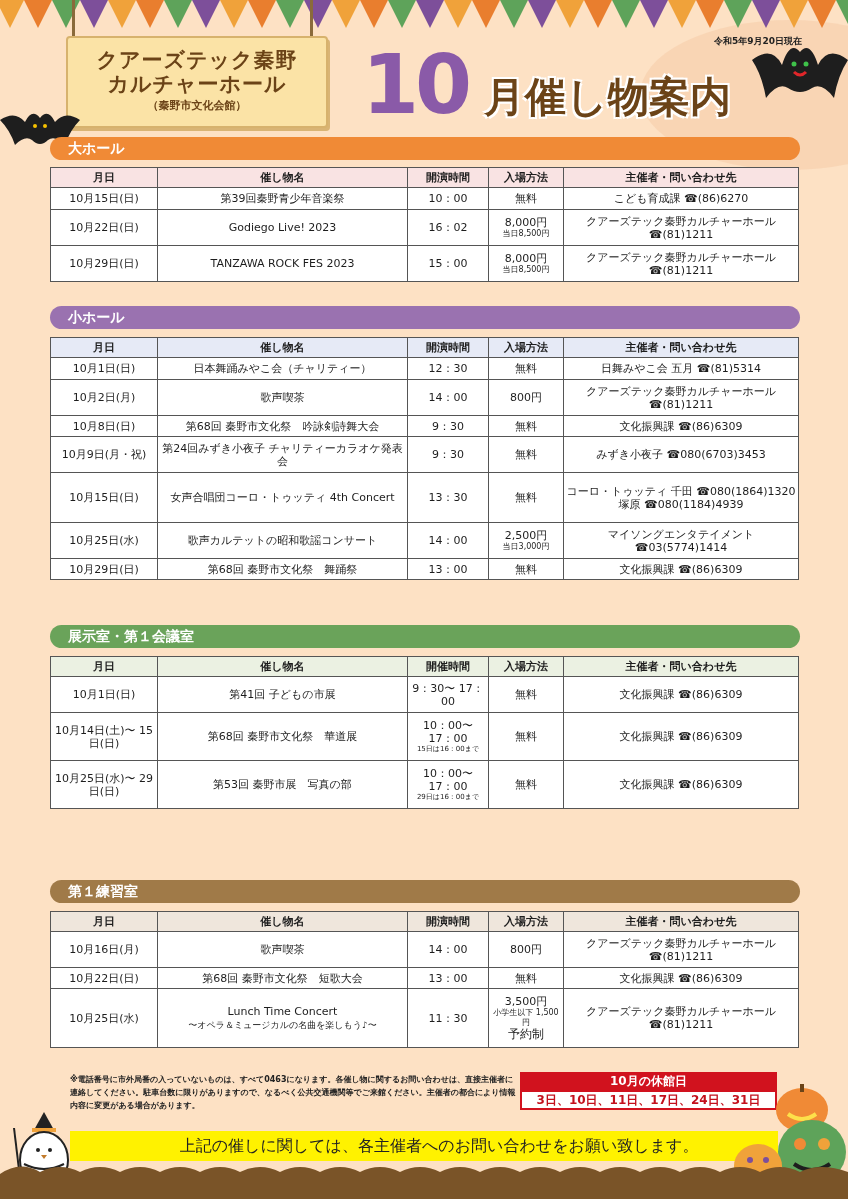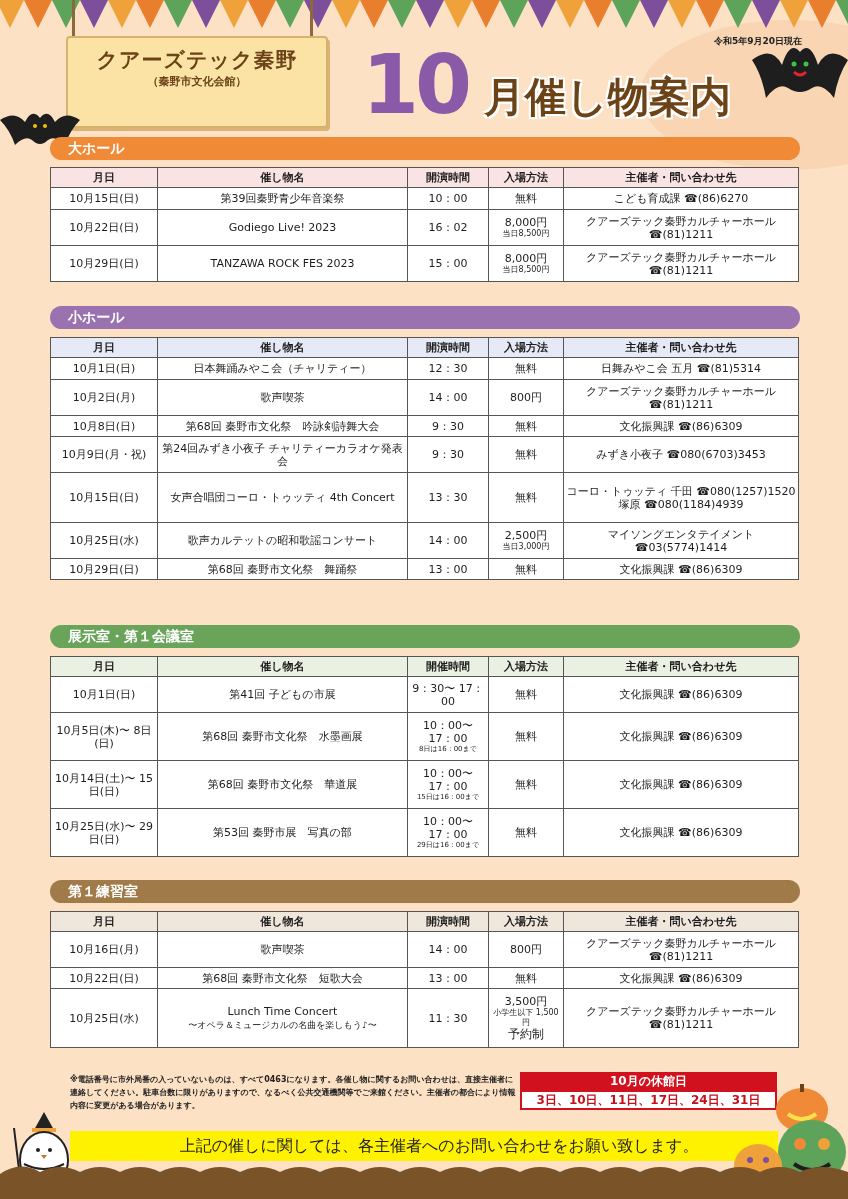--- a/index.html
+++ b/index.html
@@ -101,20 +101,21 @@
   <div class="flag" style="left:808px;border-top-color:#e97e2e"></div>
   <div class="flag" style="left:836px;border-top-color:#5ea35a"></div>
 </div>
 
 <div class="date-stamp">令和5年9月20日現在</div>
 
 <div class="sign-rope" style="left:72px"></div>
 <div class="sign-rope" style="left:310px"></div>
 <div class="sign">
   <div class="l1">クアーズテック秦野</div>
+  <div class="l1">カルチャーホール</div>
   <div class="l2">（秦野市文化会館）</div>
 </div>
 
 <div class="big10">10</div>
 <div class="title-rest">月催し物案内</div>
 
 <svg class="bat" style="left:0;top:100px" width="80" height="50" viewBox="0 0 80 50">
   <path d="M0 20 Q15 10 25 22 Q32 8 40 18 Q48 8 55 22 Q65 10 80 20 Q70 30 65 45 Q55 35 48 40 Q40 48 32 40 Q25 35 15 45 Q10 30 0 20Z" fill="#1e1e1e"></path>
   <circle cx="35" cy="26" r="2" fill="#f6c100"></circle>
     <circle cx="45" cy="26" r="2" fill="#f6c100"></circle>
@@ -210,21 +211,21 @@
     <td>第24回みずき小夜子 チャリティーカラオケ発表会</td>
     <td>9：30</td>
     <td>無料</td>
     <td>みずき小夜子 ☎080(6703)3453</td>
   </tr>
   <tr style="height:50px">
     <td>10月15日(日)</td>
     <td>女声合唱団コーロ・トゥッティ 4th Concert</td>
     <td>13：30</td>
     <td>無料</td>
-    <td>コーロ・トゥッティ 千田 ☎080(1257)1520 塚原 ☎080(1184)4939</td>
+    <td>コーロ・トゥッティ 千田 ☎080(1864)1320 塚原 ☎080(1184)4939</td>
   </tr>
   <tr style="height:36px">
     <td>10月25日(水)</td>
     <td>歌声カルテットの昭和歌謡コンサート</td>
     <td>14：00</td>
     <td><span>2,500円</span><span class="small">当日3,000円</span></td>
     <td>マイソングエンタテイメント ☎03(5774)1414</td>
   </tr>
   <tr style="height:21px">
     <td>10月29日(日)</td>
@@ -254,27 +255,20 @@
     <th>主催者・問い合わせ先</th>
   </tr>
   <tr style="height:36px">
     <td>10月1日(日)</td>
     <td>第41回 子どもの市展</td>
     <td>9：30〜 17：00</td>
     <td>無料</td>
     <td>文化振興課 ☎(86)6309</td>
   </tr>
   <tr style="height:48px">
-    <td>10月5日(木)〜 8日(日)</td>
-    <td>第68回 秦野市文化祭　水墨画展</td>
-    <td><span>10：00〜 17：00</span><span class="smallest">8日は16：00まで</span></td>
-    <td>無料</td>
-    <td>文化振興課 ☎(86)6309</td>
-  </tr>
-  <tr style="height:48px">
     <td>10月14日(土)〜 15日(日)</td>
     <td>第68回 秦野市文化祭　華道展</td>
     <td><span>10：00〜 17：00</span><span class="smallest">15日は16：00まで</span></td>
     <td>無料</td>
     <td>文化振興課 ☎(86)6309</td>
   </tr>
   <tr style="height:48px">
     <td>10月25日(水)〜 29日(日)</td>
     <td>第53回 秦野市展　写真の部</td>
     <td><span>10：00〜 17：00</span><span class="smallest">29日は16：00まで</span></td>

